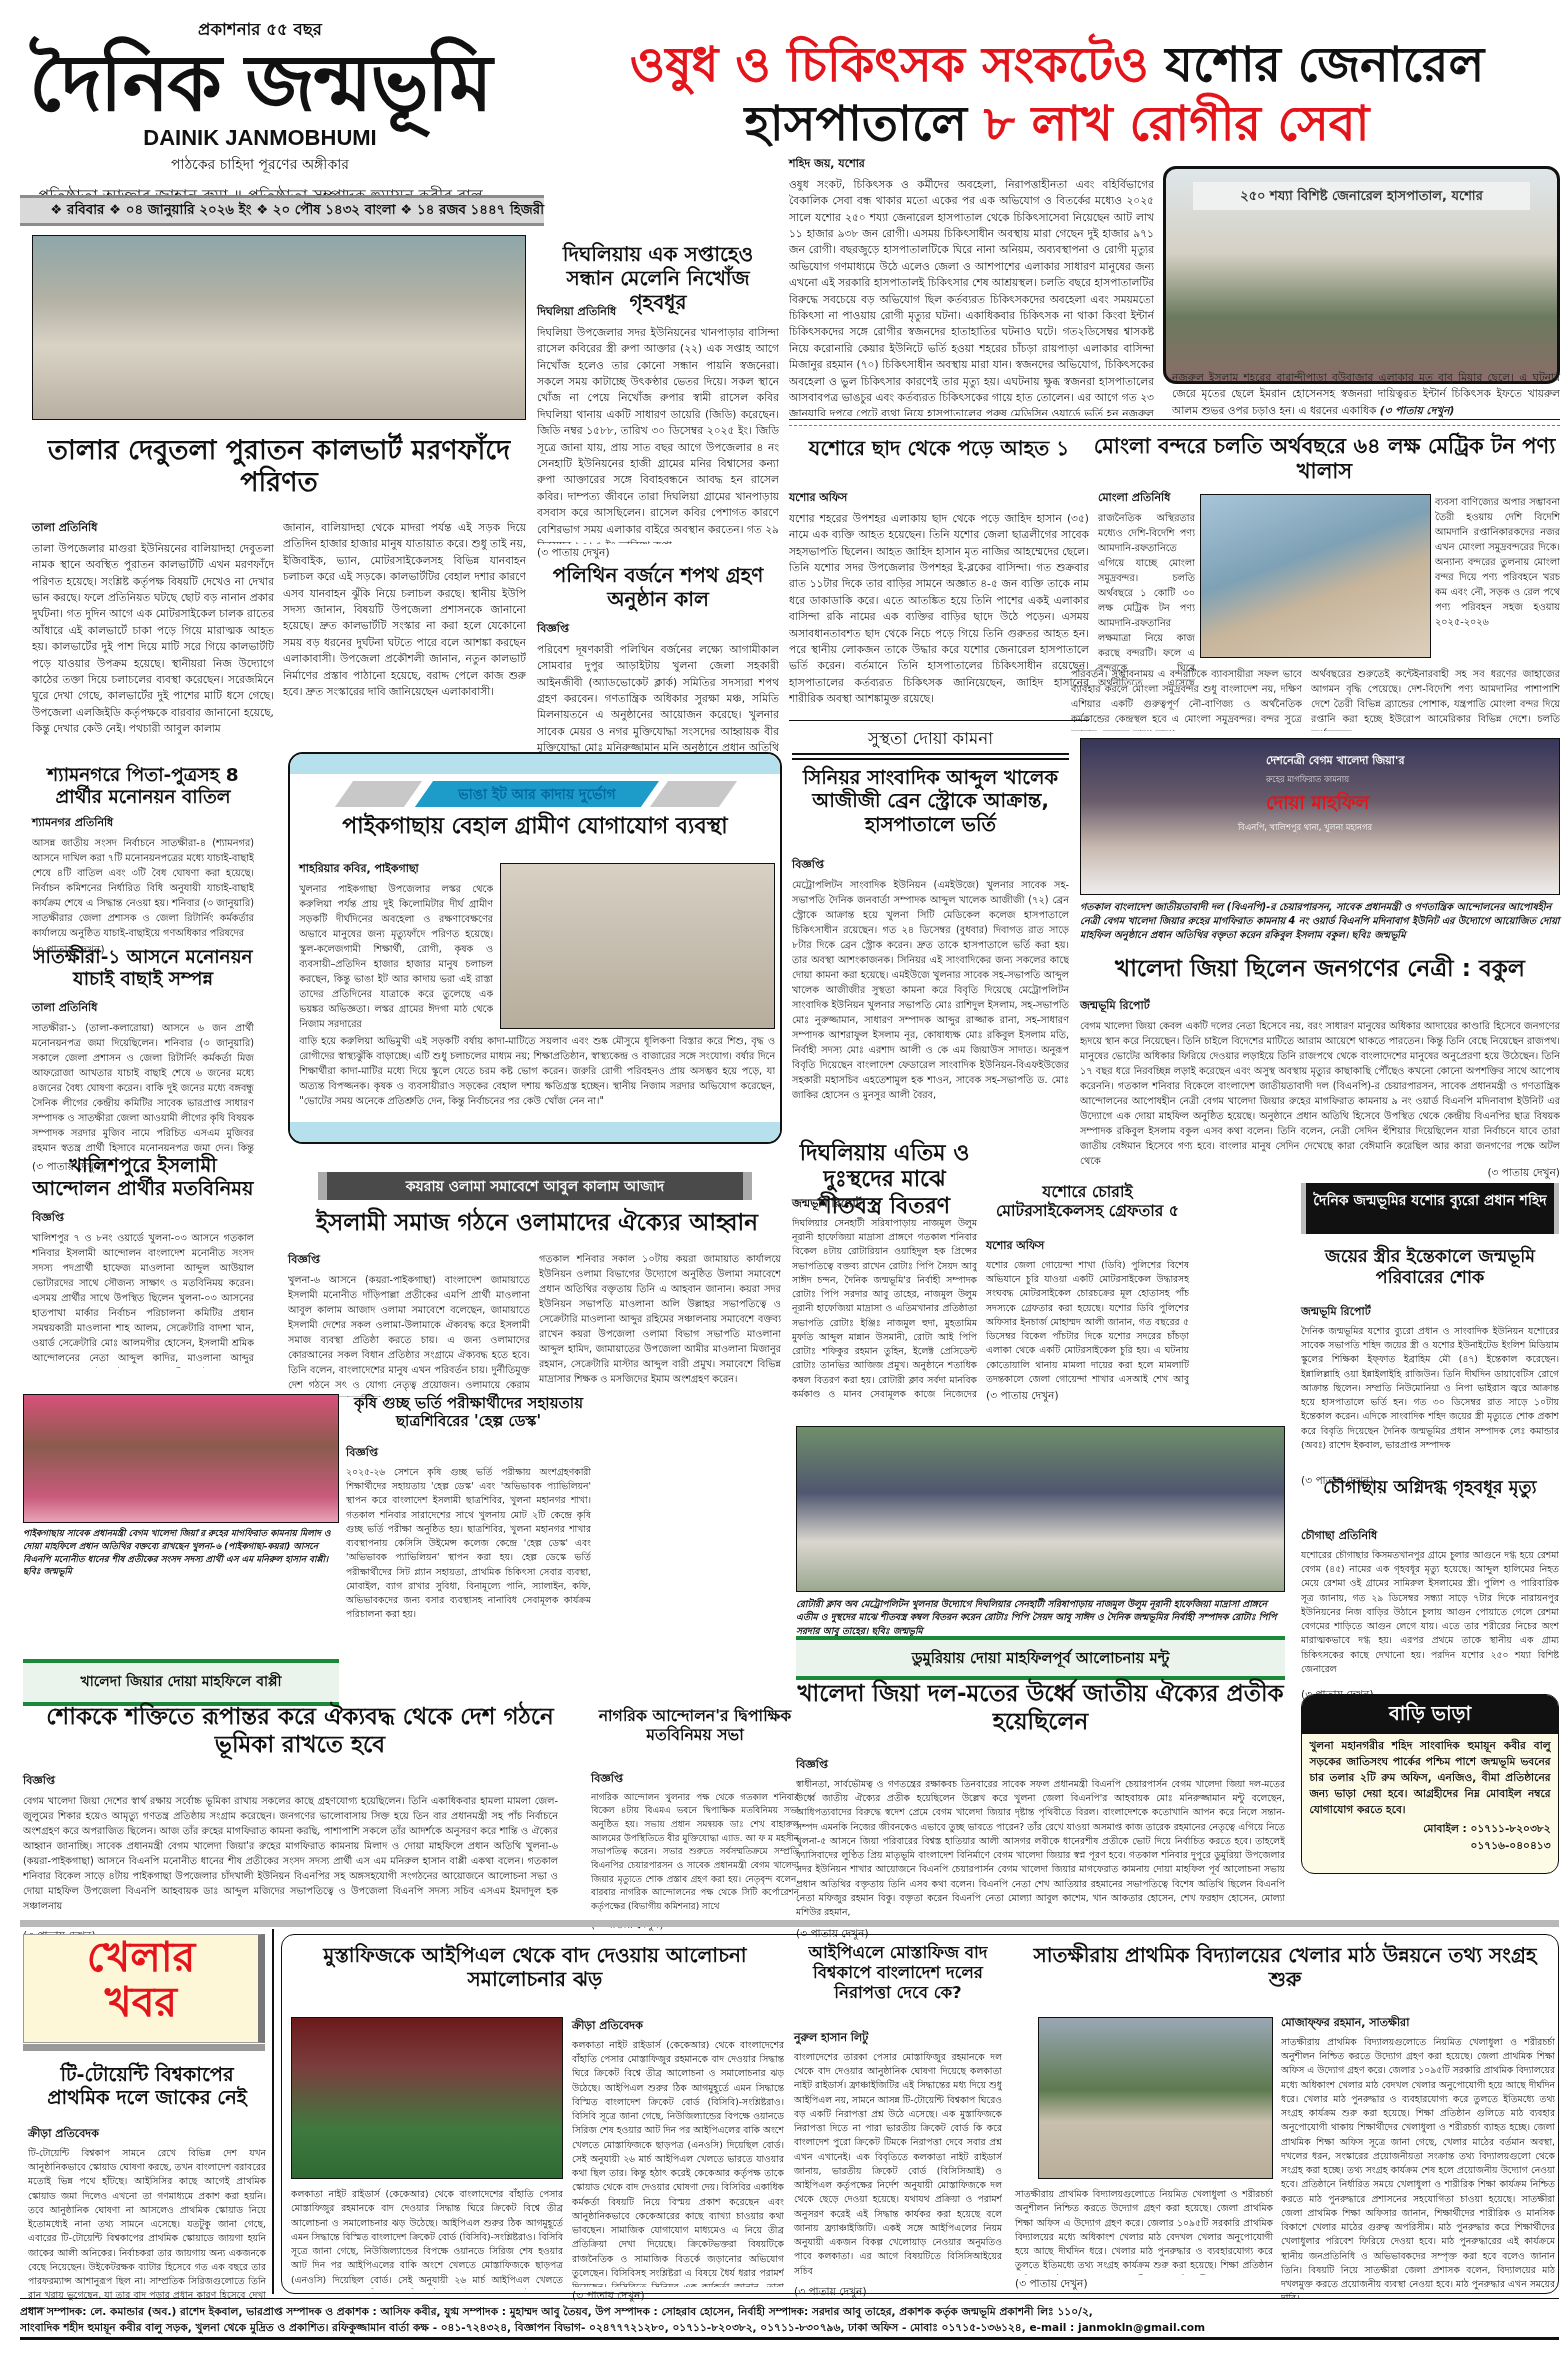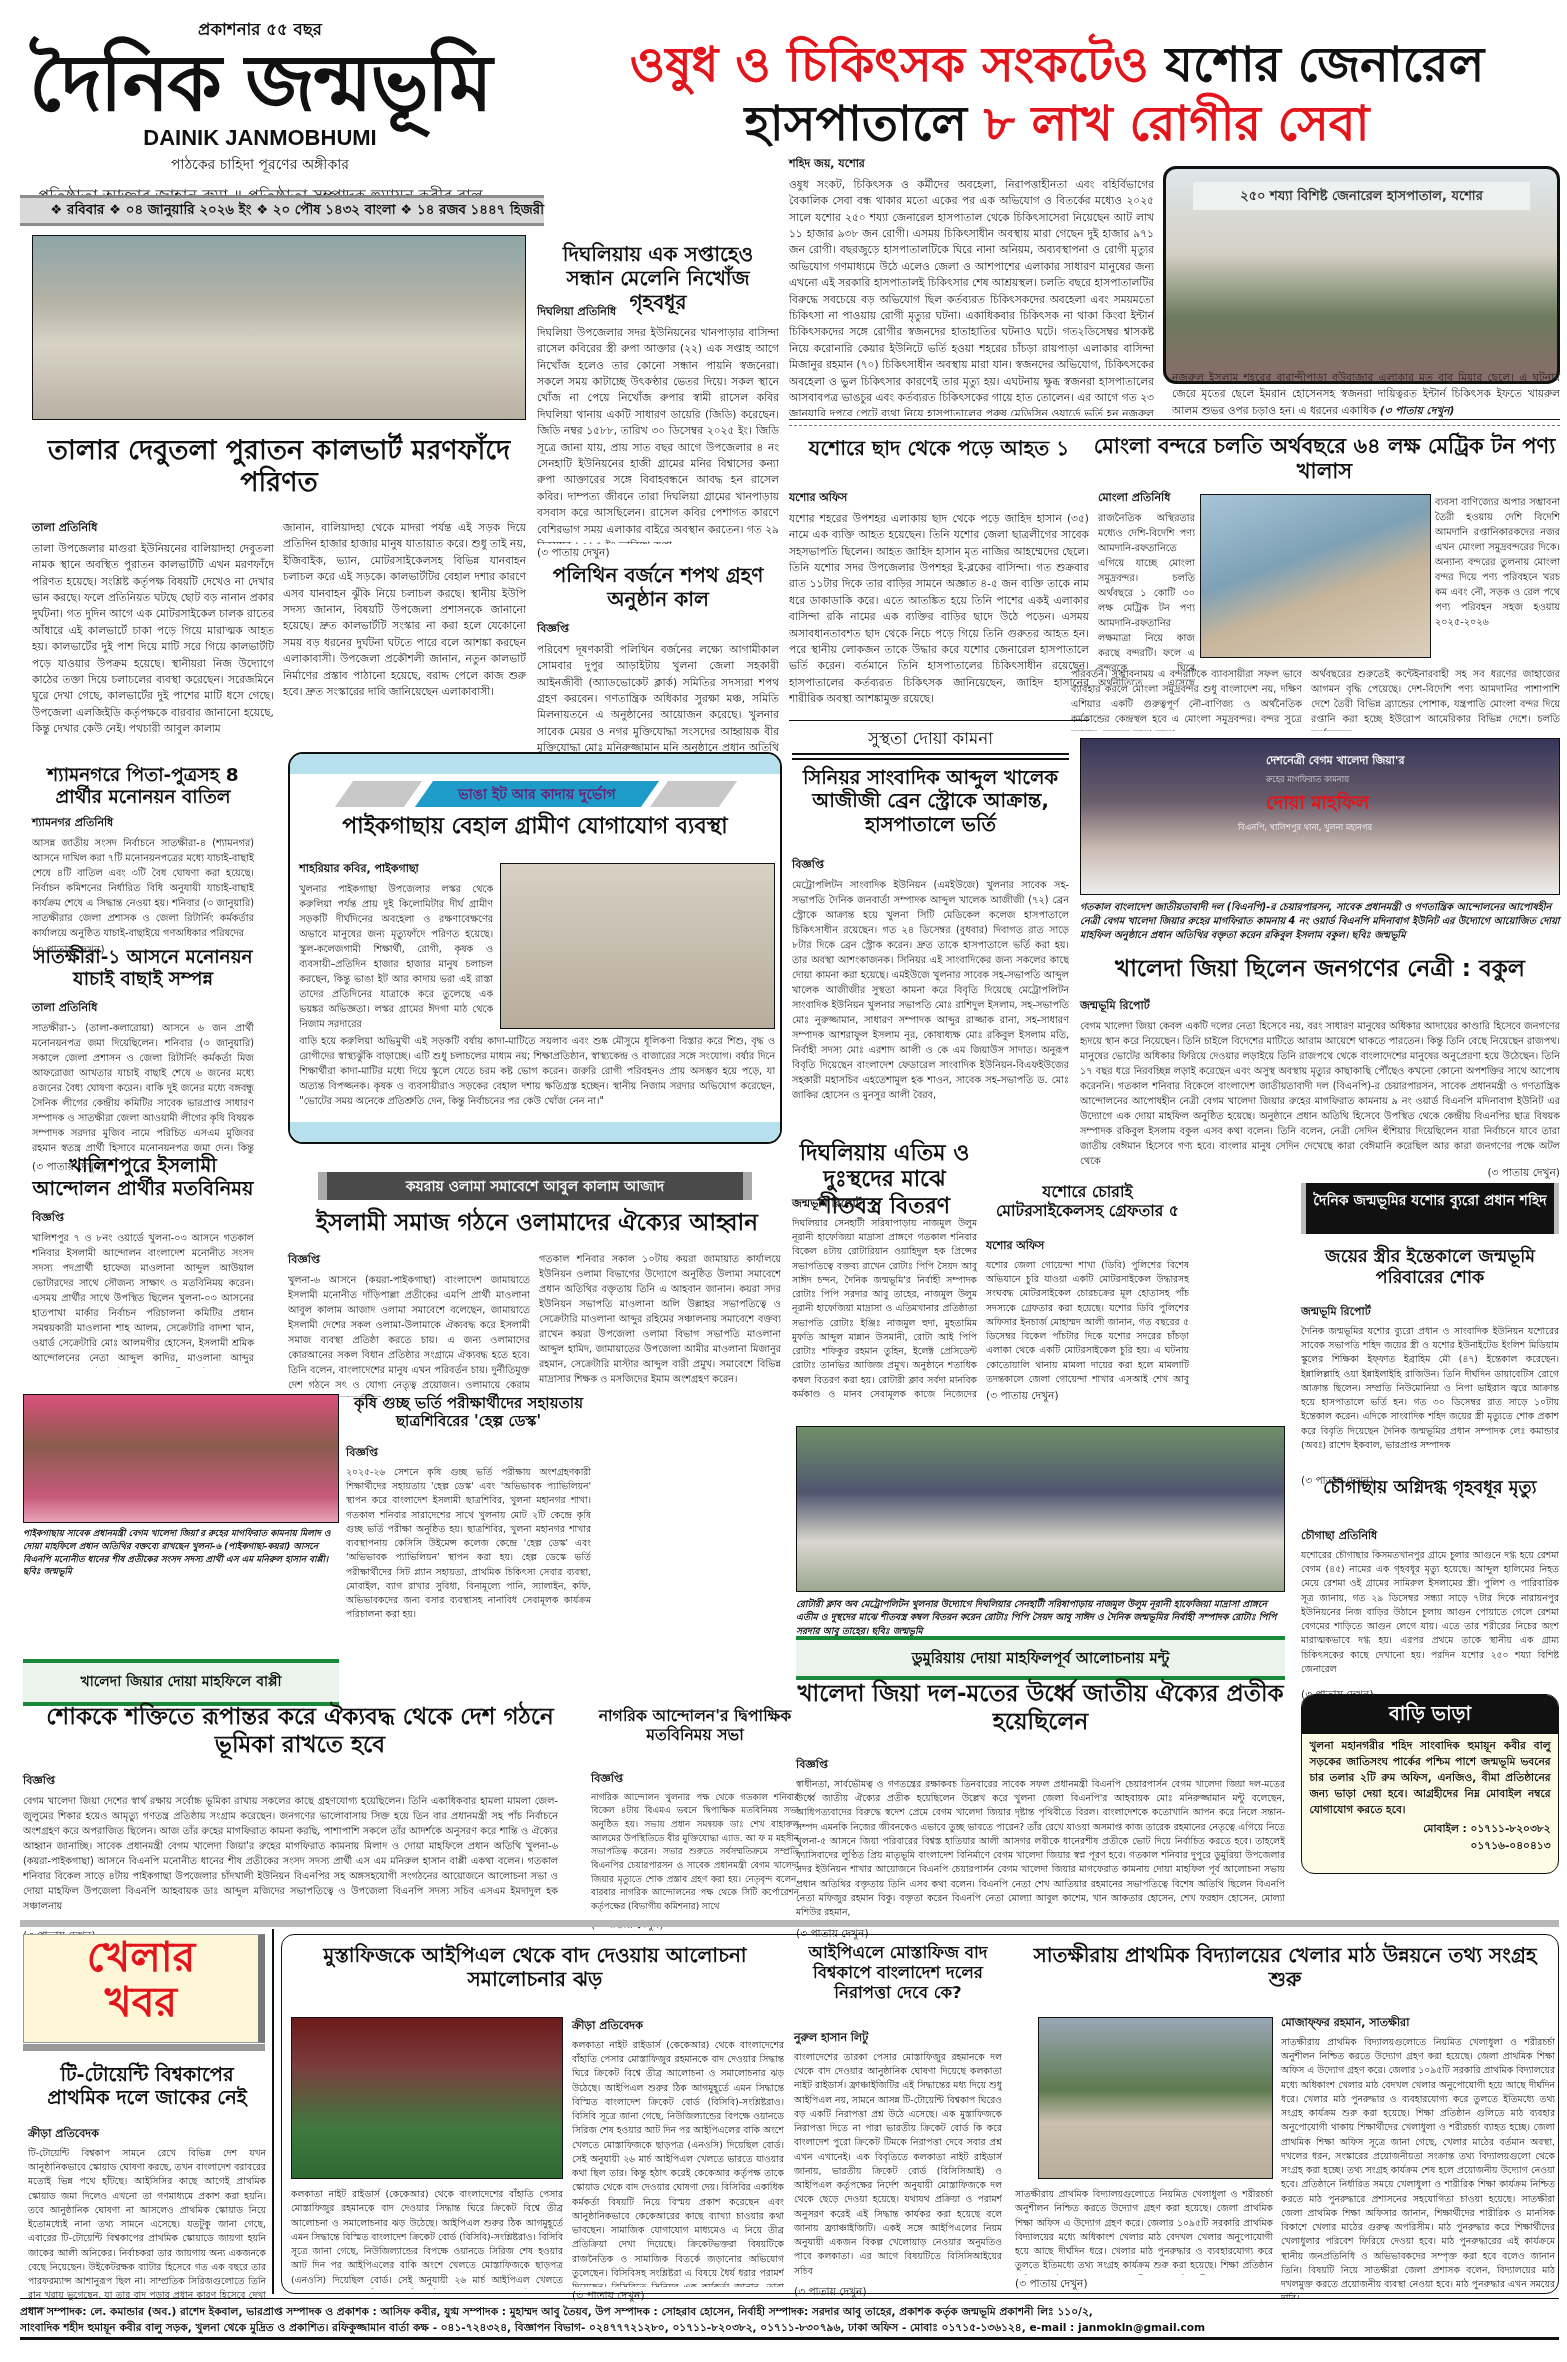--- a/index.html
+++ b/index.html
@@ -110,21 +110,21 @@
 <div class="abs" style="left:32px;top:1209px;width:222px">
   <div class="by">বিজ্ঞপ্তি</div>
   <div class="body" style="height:138px;overflow:hidden;font-size:9.7px">খালিশপুর ৭ ও ৮নং ওয়ার্ডে খুলনা-০৩ আসনে গতকাল শনিবার ইসলামী আন্দোলন বাংলাদেশ মনোনীত সংসদ সদস্য পদপ্রার্থী হাফেজ মাওলানা আব্দুল আউয়াল ভোটারদের সাথে সৌজন্য সাক্ষাৎ ও মতবিনিময় করেন। এসময় প্রার্থীর সাথে উপস্থিত ছিলেন খুলনা-০৩ আসনের হাতপাখা মার্কার নির্বাচন পরিচালনা কমিটির প্রধান সমন্বয়কারী মাওলানা শাহ আলম, সেক্রেটারি বাদশা খান, ওয়ার্ড সেক্রেটারি মোঃ আলমগীর হোসেন, ইসলামী শ্রমিক আন্দোলনের নেতা আব্দুল কাদির, মাওলানা আব্দুর রাজ্জাক, মোঃ মাইনুল ইসলাম, খান রফিকুল ইসলাম, মোঃ নাঈম, মাইদুল ইসলাম, খান রুহুল আমীন প্রমুখ নেতৃবৃন্দ।</div>
 </div>
 
 <div class="abs" style="left:288px;top:752px;width:494px;height:392px;border:2.8px solid #111;border-radius:14.8px;overflow:hidden">
   <div style="height:20px;background:#b5e0ec"></div>
   <div style="position:relative;height:37px">
     <div style="position:absolute;left:54px;top:6.5px;width:69px;height:26px;background:#c8c8c8;transform:skewX(-35deg)"></div>
     <div style="position:absolute;left:134px;top:6.5px;width:226px;height:26px;background:#1d9cc9;transform:skewX(-35deg)"></div>
-    <div style="position:absolute;left:134px;top:6.5px;width:226px;height:26px;color:#701a75;font-weight:bold;font-size:14px;text-align:center;line-height:26px">ভাঙা ইট আর কাদায় দুর্ভোগ</div>
+    <div style="position:absolute;left:134px;top:6.5px;width:226px;height:26px;color:#0369a1;font-weight:bold;font-size:14px;text-align:center;line-height:26px">ভাঙা ইট আর কাদায় দুর্ভোগ</div>
     <div style="position:absolute;left:369px;top:6.5px;width:69px;height:26px;background:#c8c8c8;transform:skewX(-35deg)"></div>
   </div>
   <div class="hl" style="font-size:22px;padding:1.8px 0 5.5px">পাইকগাছায় বেহাল গ্রামীণ যোগাযোগ ব্যবস্থা</div>
   <div style="position:absolute;left:9.2px;top:106px;width:194px">
     <div class="by">শাহরিয়ার কবির, পাইকগাছা</div>
     <div class="body" style="height:166px;overflow:hidden;font-size:9.7px">খুলনার পাইকগাছা উপজেলার লস্কর থেকে করুলিয়া পর্যন্ত প্রায় দুই কিলোমিটার দীর্ঘ গ্রামীণ সড়কটি দীর্ঘদিনের অবহেলা ও রক্ষণাবেক্ষণের অভাবে মানুষের জন্য মৃত্যুফাঁদে পরিণত হয়েছে। স্কুল-কলেজগামী শিক্ষার্থী, রোগী, কৃষক ও ব্যবসায়ী–প্রতিদিন হাজার হাজার মানুষ চলাচল করছেন, কিন্তু ভাঙা ইট আর কাদায় ভরা এই রাস্তা তাদের প্রতিদিনের যাত্রাকে করে তুলেছে এক ভয়ঙ্কর অভিজ্ঞতা। লস্কর গ্রামের ঈদগা মাঠ থেকে নিজাম সরদারের</div>
   </div>
   <div class="photo ph-road" style="position:absolute;left:210px;top:109px;width:275px;height:166px"></div>
   <div class="body" style="position:absolute;left:9.2px;top:279px;width:476px;height:74px;overflow:hidden;font-size:9.7px">বাড়ি হয়ে করুলিয়া অভিমুখী এই সড়কটি বর্ষায় কাদা-মাটিতে সয়লাব এবং শুষ্ক মৌসুমে ধূলিকণা বিস্তার করে শিশু, বৃদ্ধ ও রোগীদের স্বাস্থ্যঝুঁকি বাড়াচ্ছে। এটি শুধু চলাচলের মাধ্যম নয়; শিক্ষাপ্রতিষ্ঠান, স্বাস্থ্যকেন্দ্র ও বাজারের সঙ্গে সংযোগ। বর্ষার দিনে শিক্ষার্থীরা কাদা-মাটির মধ্যে দিয়ে স্কুলে যেতে চরম কষ্ট ভোগ করেন। জরুরি রোগী পরিবহনও প্রায় অসম্ভব হয়ে পড়ে, যা অত্যন্ত বিপজ্জনক। কৃষক ও ব্যবসায়ীরাও সড়কের বেহাল দশায় ক্ষতিগ্রস্ত হচ্ছেন। স্থানীয় নিজাম সরদার অভিযোগ করেছেন, "ভোটের সময় অনেকে প্রতিশ্রুতি দেন, কিন্তু নির্বাচনের পর কেউ খোঁজ নেন না।"</div>
   <div style="position:absolute;left:0;bottom:0;width:100%;height:20px;background:#b5e0ec"></div>

